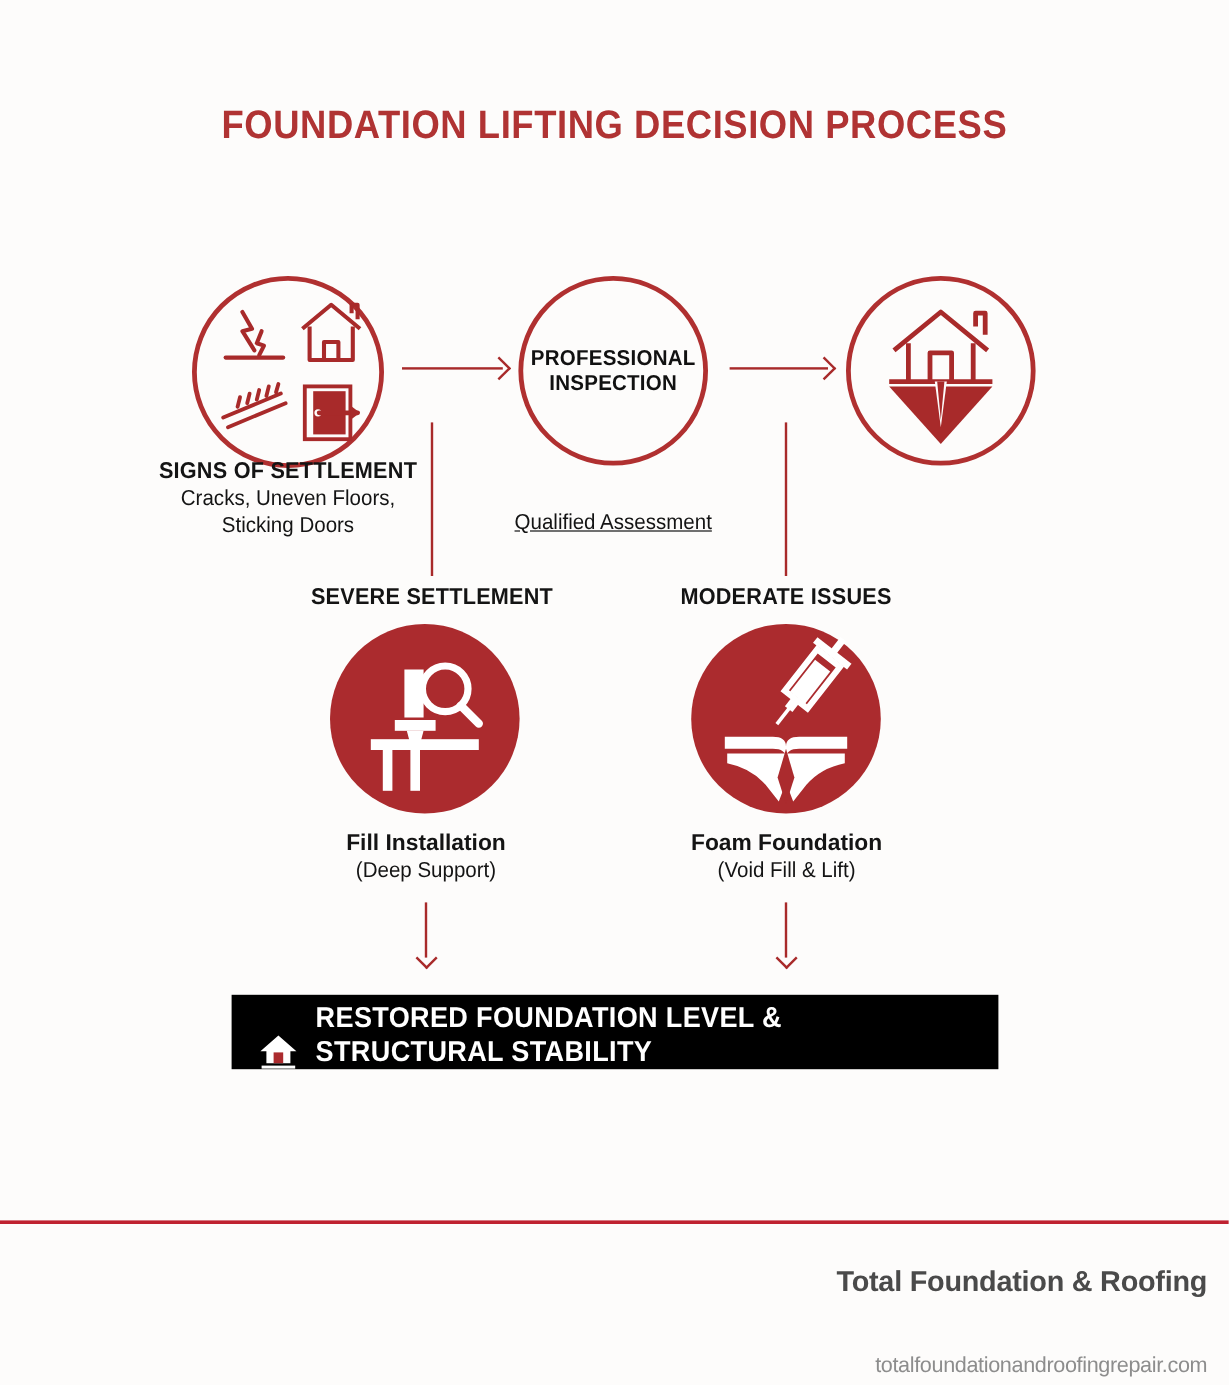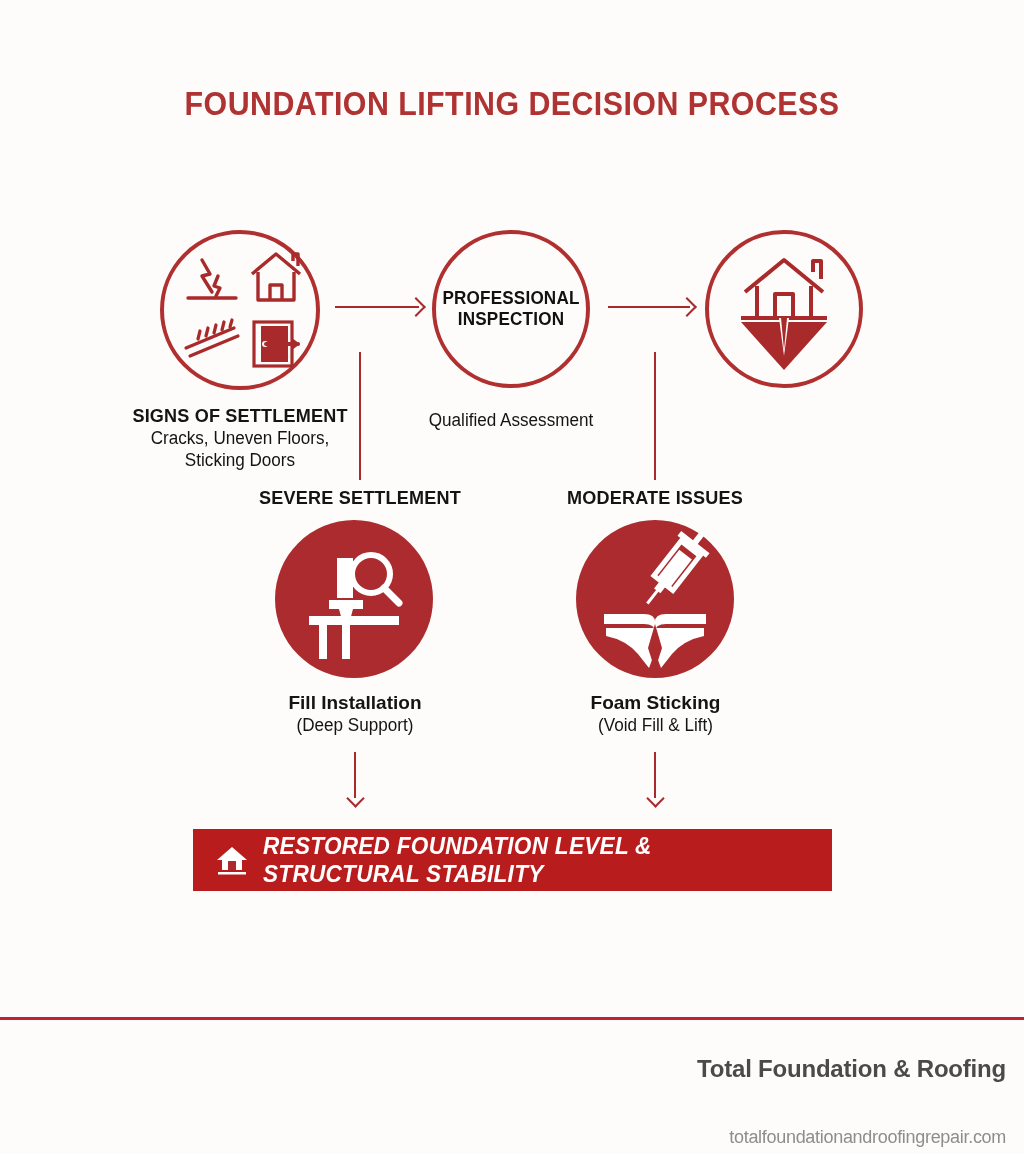--- a/index.html
+++ b/index.html
@@ -94,36 +94,36 @@
   .lbl .hd{
     font-family:"Liberation Sans Narrow","Liberation Sans",sans-serif;
     font-weight:bold;font-size:19px;letter-spacing:0.2px;
     transform:scaleX(0.95);transform-origin:center;
   }
   .lbl .sub{
     font-family:"Liberation Sans Narrow","Liberation Sans",sans-serif;
     font-size:18px;line-height:22px;
     transform:scaleX(0.95);transform-origin:center;
   }
-  .lbl-signs{left:100px;top:405px;width:280px;}
-  .lbl-qual{left:390px;top:409px;width:242px;}
+  .lbl-signs{left:100px;top:382px;width:280px;}
+  .lbl-qual{left:390px;top:424px;width:242px;text-decoration:underline;}
   .lbl-severe{left:240px;top:487px;width:240px;}
   .lbl-moderate{left:540px;top:487px;width:230px;}
   .lbl-pier{left:235px;top:692px;width:240px;}
   .lbl-foam{left:538px;top:692px;width:235px;}
   .lbl .hd2{
     font-family:"Liberation Sans Narrow","Liberation Sans",sans-serif;
     font-weight:bold;font-size:19px;
   }
 
   
   .banner{
     position:absolute;left:193px;top:829px;width:639px;height:62px;
-    background:#b91c1c;
-    display:flex;align-items:center;font-style:italic;
+    background:#000000;
+    display:flex;align-items:flex-end;
   }
   .banner .bicon{margin-left:22px;margin-right:14px;display:flex;align-items:center;}
   .banner .btext{
     color:#ffffff;
     font-family:"Liberation Sans Narrow","Liberation Sans",sans-serif;
     font-weight:bold;font-size:24px;letter-spacing:0.3px;
     transform:scaleX(0.94);transform-origin:left center;
   }
 
   
@@ -271,21 +271,21 @@
 
     <path d="M30 108 L128 108 L128 116 Q108 120 96 134 L85 148 L79 132 L73 148 L62 134 Q50 120 30 116 Z" fill="#ffffff"></path>
     <path d="M79 104 L86 128 L79 150 L72 128 Z" fill="#ab2b2e"></path>
   </svg>
 
   <div class="lbl lbl-pier">
     <div class="hd2">Fill Installation</div>
     <div class="sub">(Deep Support)</div>
   </div>
   <div class="lbl lbl-foam">
-    <div class="hd2">Foam Sticking</div>
+    <div class="hd2">Foam Foundation</div>
     <div class="sub">(Void Fill &amp; Lift)</div>
   </div>
 
   <div class="darrow d1">
     <div class="shaft"></div>
       <div class="head"></div>
   </div>
   <div class="darrow d2">
     <div class="shaft"></div>
       <div class="head"></div>

